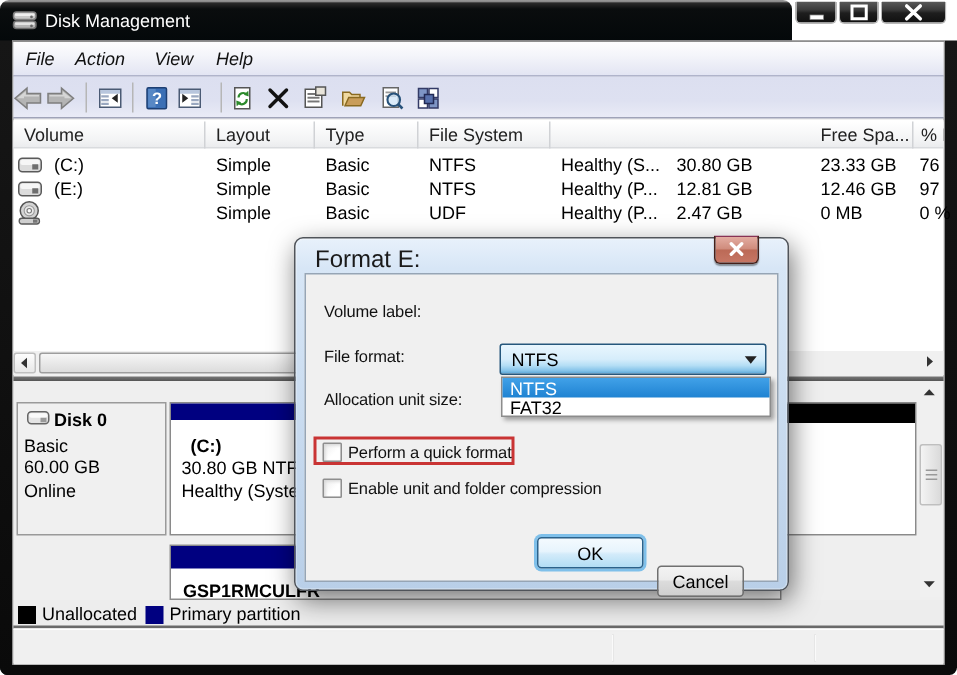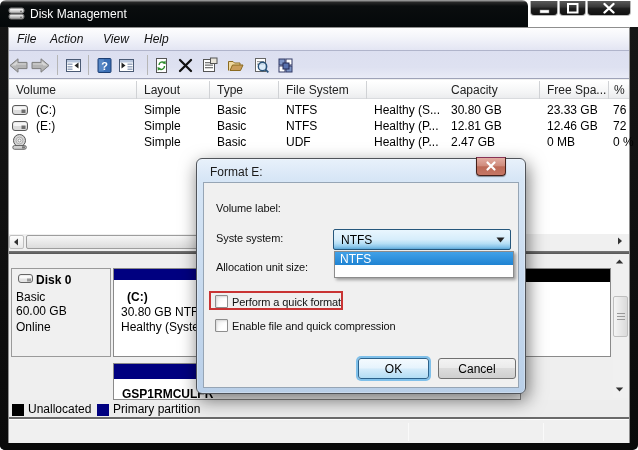--- a/index.html
+++ b/index.html
@@ -58,21 +58,21 @@
 .sw { position:absolute; top:4px; width:12px; height:12px; }
 #legline { position:absolute; left:9px; top:417px; width:620px; height:2px; background:#6a6a6a; }
 
 #statusbar { position:absolute; left:9px; top:419px; width:620px; height:24px; background:#f0f0f0; border-top:1px solid #fff; }
 .ssep { position:absolute; top:3px; width:1px; height:18px; background:#b5b5b5; border-right:1px solid #fafafa; }
 
 #dlg { position:absolute; left:196px; top:158px; width:330px; height:236px;
   background:linear-gradient(to bottom,#e8f1fb 0,#d7e6f6 20px,#b9cfe8 100%);
   border:1px solid #50545a; border-radius:6px;
   box-shadow:2px 6px 18px rgba(0,0,0,0.55), 0 0 0 1px rgba(255,255,255,0.25) inset; }
-#dlgtitle { position:absolute; left:13px; top:6px; font-size:12px; color:#1a1a1a; }
+#dlgtitle { position:absolute; left:13px; top:6px; font-size:16px; color:#1a1a1a; }
 #dlgclose { position:absolute; left:279px; top:-2px; width:30px; height:19px;
   background:linear-gradient(to bottom,#e3aca1 0,#d08d7e 45%,#bc6a57 52%,#c67664 100%);
   border:1px solid #44201a; border-top:1px solid #835; border-radius:0 0 4px 4px;
   color:#fff; font-weight:bold; text-align:center; font-size:12px;
   box-shadow:0 1px 1px rgba(0,0,0,.4); }
 #dlgbody { position:absolute; left:6px; top:23px; width:316px; height:206px; background:#f0f0f0;
   border:1px solid #96a5b5; }
 .dlbl { position:absolute; left:12px; font-size:11px; letter-spacing:-0.1px; color:#111; }
 #vltext { position:absolute; left:129px; top:16px; width:178px; height:22px; background:#fff;
   border:1px solid #b4b4b4; font-size:12px; padding:2px 0 0 7px; }
@@ -85,23 +85,23 @@
   background:linear-gradient(to bottom,#41a1e8,#1f83d2); color:#fff; padding:0 0 0 5px; }
 #dropfat { position:absolute; left:0; top:13px; width:178px; height:13px; color:#000; padding:0 0 0 5px; }
 .chk { position:absolute; left:11px; width:13px; height:13px; background:linear-gradient(135deg,#ececec,#fff 60%);
   border:1px solid #8e8e8e; box-shadow:inset 1px 1px 2px #d8d8d8; border-radius:1px; }
 #redbox { position:absolute; left:5px; top:108px; width:134px; height:19px; border:2px solid #c93434; }
 .dbtn { position:absolute; top:175px; height:21px; text-align:center; font-size:12px; padding-top:3px; }
 #okbtn { left:154px; width:71px;
   background:linear-gradient(to bottom,#f4fafe 0,#e7f4fd 45%,#d3ebfa 55%,#b2ddf4 100%);
   border:1px solid #2c628b; border-radius:3px;
   box-shadow:0 0 0 2px #7fc0ea; }
-#cancelbtn { left:234px; width:78px;
+#cancelbtn { left:234px; width:58px;
   background:linear-gradient(to bottom,#f3f3f3 0,#ebebeb 45%,#dcdcdc 50%,#cfcfcf 100%);
-  border:1px solid #707070; border-radius:3px; }
+  border:1px solid #707070; border-radius:3px;margin-top:19px; }
 </style>
 </head>
 <body>
 <div id="win">
   <div id="winborder"></div>
   <div id="titlebar">
     <svg style="position:absolute;left:8px;top:5px" width="17" height="17" viewBox="0 0 17 17">
         <rect x="1" y="3" width="15" height="5" rx="2" fill="#c9c9c9" stroke="#7d7d7d"></rect>
         <rect x="2" y="4" width="13" height="1.6" rx="0.8" fill="#efefef"></rect>
         <rect x="1" y="9" width="15" height="5" rx="2" fill="#b5b5b5" stroke="#6d6d6d"></rect>
@@ -195,21 +195,20 @@
         <rect x="9" y="9" width="6" height="6" fill="#7e95c5" stroke="#333a66"></rect>
         <rect x="6" y="6" width="6" height="6" fill="#5871ad" stroke="#222a55"></rect>
       </svg>
   </div>
   <div id="toppane">
     <div id="lvheader">
       <div class="hcol" style="left:0;width:128px">Volume</div>
       <div class="hcol" style="left:128px;width:73px">Layout</div>
       <div class="hcol" style="left:201px;width:69px">Type</div>
       <div class="hcol" style="left:270px;width:88px">File System</div>
-      <div class="hcol" style="left:435px;width:96px">Capacity</div>
       <div class="hcol" style="left:531px;width:69px">Free Spa...</div>
       <div class="hcol" style="left:600px;width:20px;border-right:none;padding-left:5px">% F</div>
     </div>
     <div id="lvrows">
       <div class="lvrow" style="top:22px">
         <svg class="volicon" style="position:absolute;left:3px;top:2px" width="16" height="13">
             <rect x="0.5" y="1.5" width="15" height="9" rx="2.5" fill="#dcdcdc" stroke="#5a5a5a"></rect>
             <rect x="1.5" y="2.5" width="13" height="3.5" rx="1.5" fill="#f6f6f6" stroke="none"></rect>
             <rect x="9.5" y="5.5" width="4" height="3.5" fill="#6e6e6e"></rect>
           </svg>
@@ -228,21 +227,21 @@
             <rect x="1.5" y="2.5" width="13" height="3.5" rx="1.5" fill="#f6f6f6" stroke="none"></rect>
             <rect x="9.5" y="5.5" width="4" height="3.5" fill="#6e6e6e"></rect>
           </svg>
         <span class="lvcell" style="left:27px">(E:)</span>
         <span class="lvcell" style="left:135px">Simple</span>
         <span class="lvcell" style="left:208px">Basic</span>
         <span class="lvcell" style="left:277px">NTFS</span>
         <span class="lvcell" style="left:365px">Healthy (P...</span>
         <span class="lvcell" style="left:442px">12.81 GB</span>
         <span class="lvcell" style="left:538px">12.46 GB</span>
-        <span class="lvcell" style="left:604px">72</span>
+        <span class="lvcell" style="left:604px">97</span>
       </div>
       <div class="lvrow" style="top:54px">
         <svg style="position:absolute;left:3px;top:0" width="16" height="16">
             <circle cx="7.5" cy="6.5" r="6" fill="#d4d4d4" stroke="#555"></circle>
             <circle cx="7.5" cy="6.5" r="3.4" fill="#e9e9e9" stroke="#999" stroke-width="0.7"></circle>
             <circle cx="7.5" cy="6.5" r="1.5" fill="#fafafa" stroke="#777" stroke-width="0.7"></circle>
             <rect x="0.8" y="11.5" width="13.5" height="3.8" rx="1.8" fill="#cfcfcf" stroke="#5a5a5a" stroke-width="0.9"></rect>
             <rect x="10" y="12.3" width="3" height="2.2" fill="#777"></rect>
           </svg>
         <span class="lvcell" style="left:135px">Simple</span>
@@ -318,29 +317,30 @@
     <div class="ssep" style="left:534px"></div>
   </div>
 </div>
 <div id="dlg">
   <span id="dlgtitle">Format E:</span>
   <div id="dlgclose"><svg width="28" height="17" viewBox="0 0 28 17">
         <path d="M10.5 4.5 L17.5 11.5 M17.5 4.5 L10.5 11.5" stroke="#fff" stroke-width="2.2" stroke-linecap="round"></path>
       </svg></div>
   <div id="dlgbody">
     <span class="dlbl" style="top:19px">Volume label:</span>
-    <span class="dlbl" style="top:49px">Syste system:</span>
+    <span class="dlbl" style="top:49px">File format:</span>
     <div id="combo">NTFS<svg style="position:absolute;right:5px;top:7px" width="9" height="6" viewBox="0 0 9 6">
           <polygon points="0.5,0.5 8.5,0.5 4.5,5.5" fill="#222"></polygon>
         </svg></div>
     <span class="dlbl" style="top:78px">Allocation unit size:</span>
     <div id="redbox"></div>
     <div class="chk" style="top:112px"></div>
     <span class="dlbl" style="left:28px;top:113px">Perform a quick format</span>
     <div class="chk" style="top:136px"></div>
-    <span class="dlbl" style="left:28px;top:137px">Enable file and quick compression</span>
+    <span class="dlbl" style="left:28px;top:137px">Enable unit and folder compression</span>
     <div class="dbtn" id="okbtn">OK</div>
     <div class="dbtn" id="cancelbtn">Cancel</div>
     <div id="droplist">
       <div id="dropsel">NTFS</div>
+      <div id="dropfat">FAT32</div>
     </div>
   </div>
 </div>
 
 </body></html>

